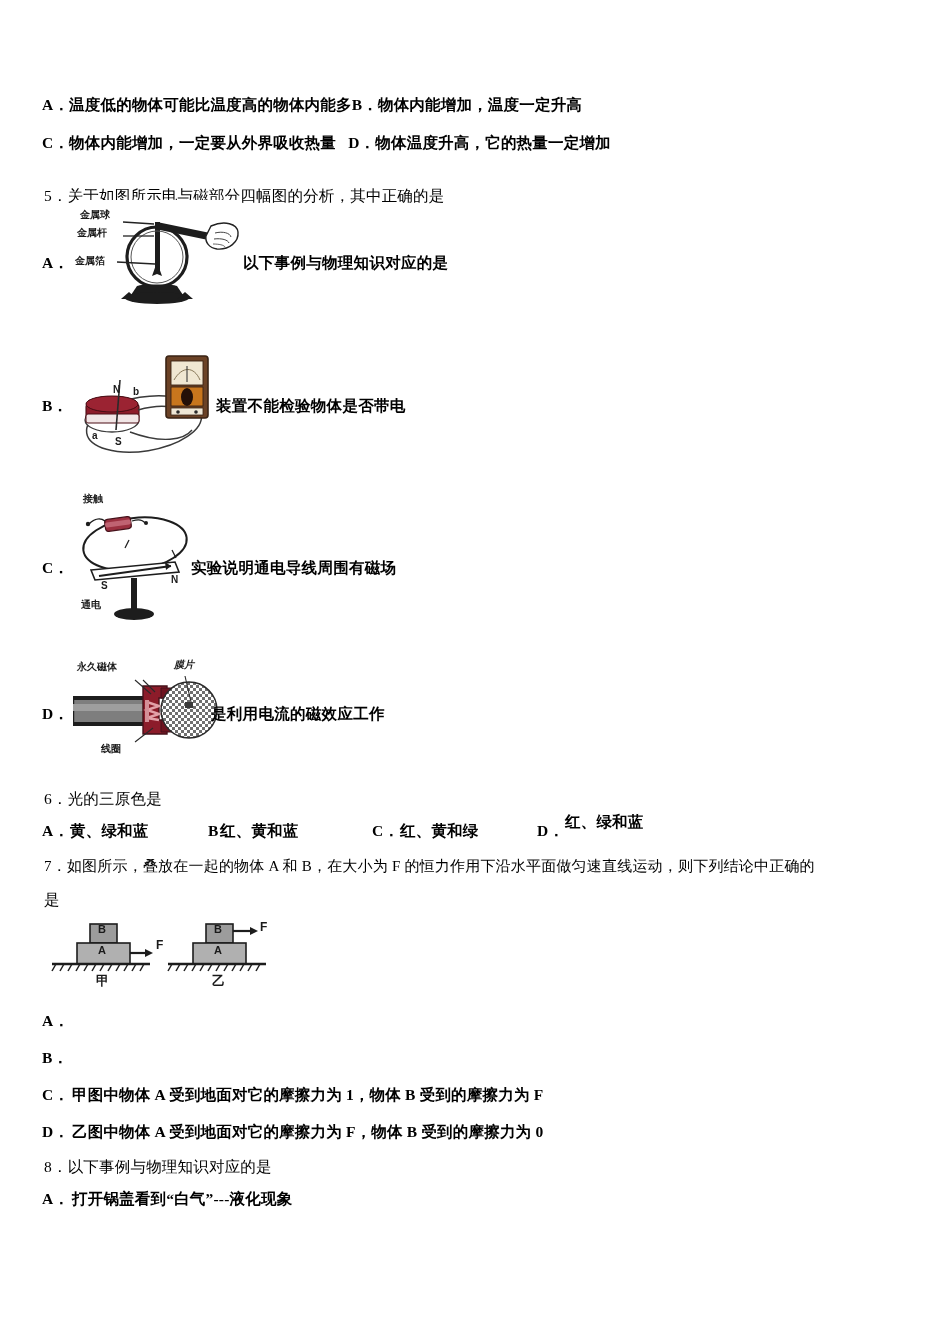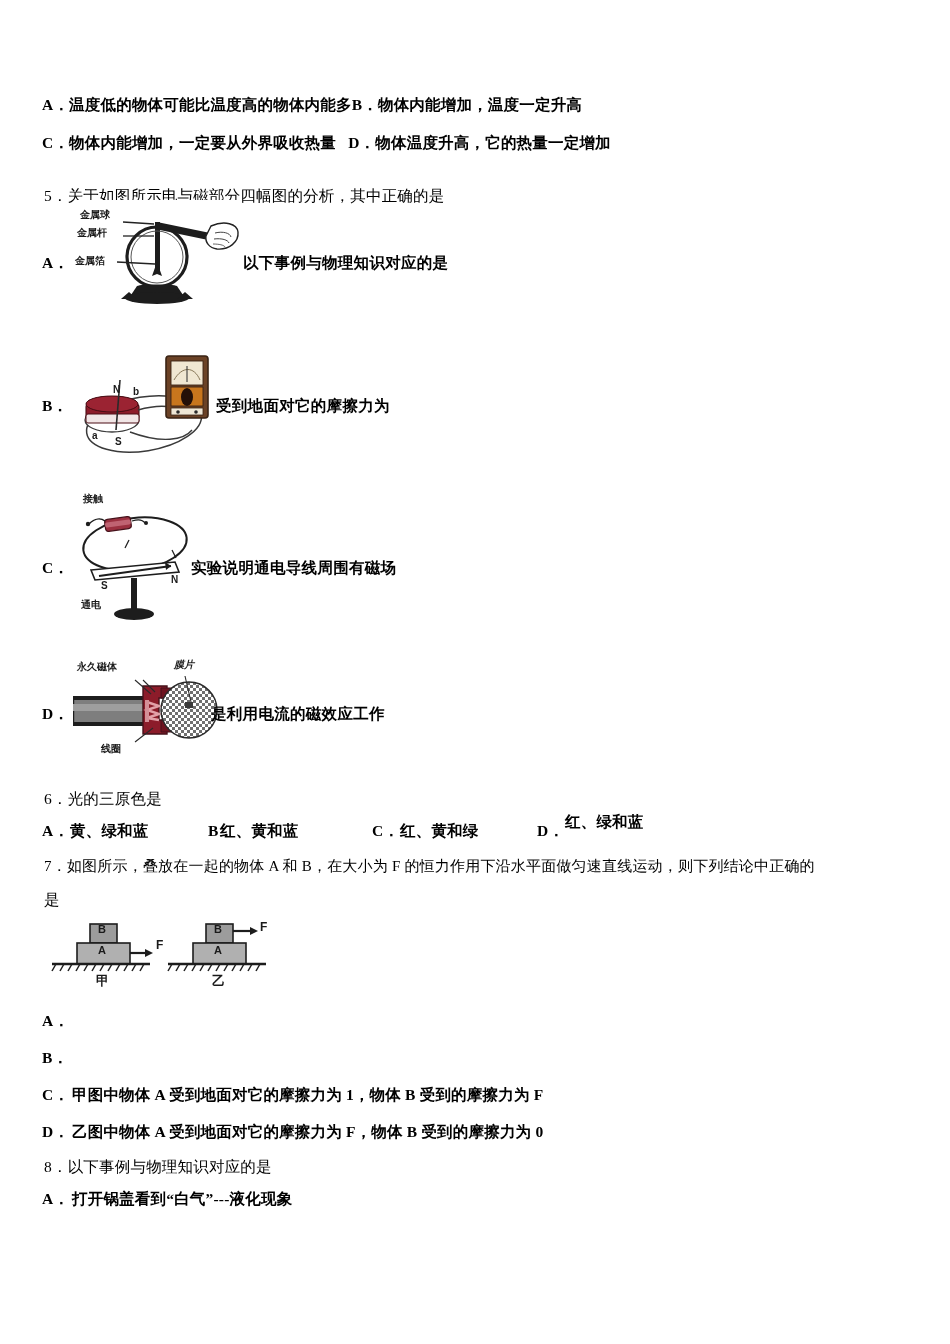--- a/index.html
+++ b/index.html
@@ -132,21 +132,21 @@
       <rect x="99" y="56" width="32" height="7" fill="#efe7d6" stroke="#3a2314" stroke-width="0.8"></rect>
       <circle cx="106" cy="60" r="1.8" fill="#2a2a2a"></circle>
       <circle cx="124" cy="60" r="1.8" fill="#2a2a2a"></circle>
     </svg>
     <span class="lbl" style="left:41px; top:32px;">N</span>
     <span class="lbl" style="left:61px; top:34px;">b</span>
     <span class="lbl" style="left:20px; top:78px;">a</span>
     <span class="lbl" style="left:43px; top:84px;">S</span>
   </div>
 
-  <div class="desc" style="left:216px; top:396px;">受到地面对它的摩擦力为</div>
+  <div class="desc" style="left:216px; top:396px;">装置不能检验物体是否带电</div>
 
   <div class="opt-letter" style="left:42px; top:558px;">C．</div>
 
   <div class="figbox" style="left:75px; top:492px; width:118px; height:136px;">
     <svg width="118" height="136" viewBox="0 0 118 136">
 
       <ellipse cx="60" cy="52" rx="52" ry="26" fill="none" stroke="#1d1d1d" stroke-width="2" transform="rotate(-7 60 52)"></ellipse>
 
       <rect x="30" y="26" width="26" height="12" rx="3" fill="#9b3040" stroke="#45111a" stroke-width="1.2" transform="rotate(-8 43 32)"></rect>
       <rect x="30" y="29" width="26" height="5" rx="2" fill="#c9707e" opacity="0.8" transform="rotate(-8 43 32)"></rect>

